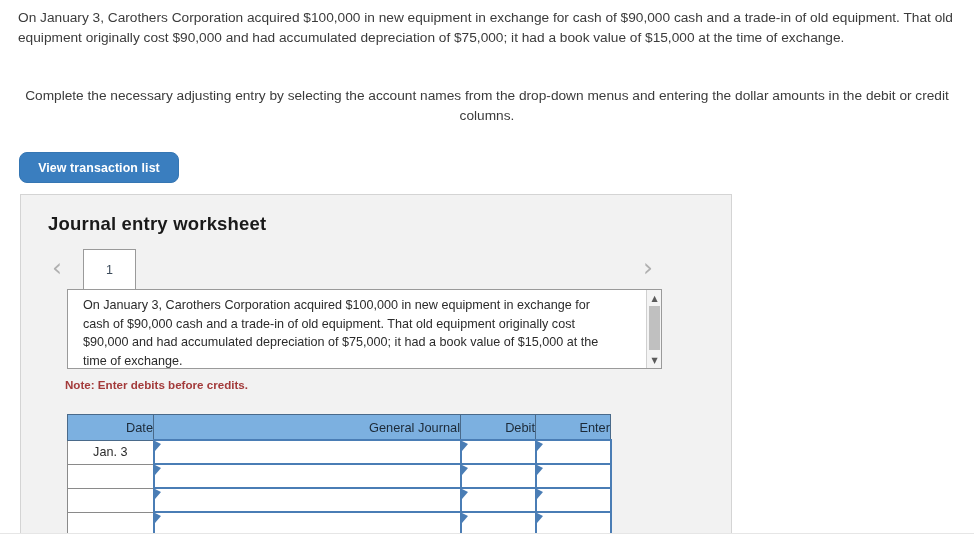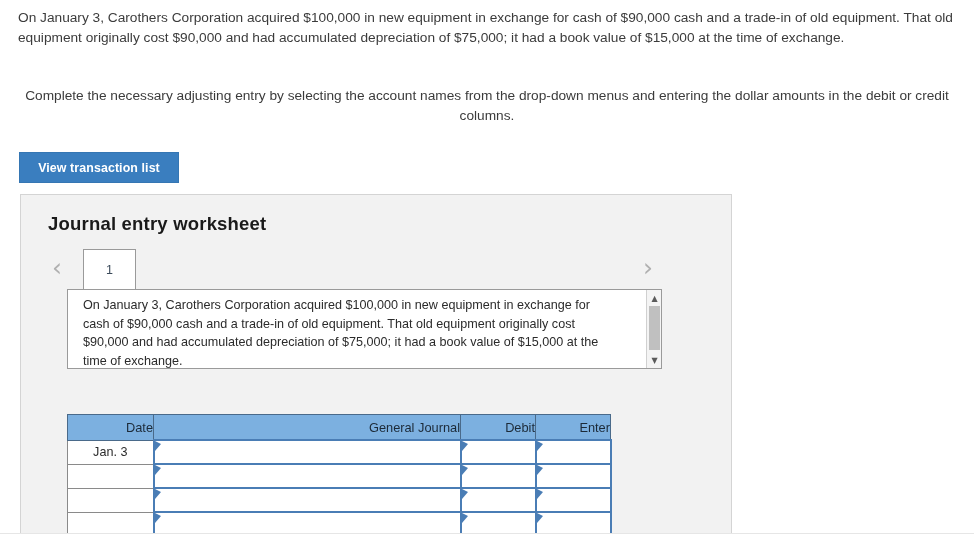--- a/index.html
+++ b/index.html
@@ -31,21 +31,21 @@
 
   
   .view-btn {
     position: absolute;
     left: 19px;
     top: 152px;
     width: 160px;
     height: 31px;
     background: #3a7ebf;
     border: 1px solid #3576b3;
-    border-radius: 0;
+    border-radius: 8px;
     color: #ffffff;
     font-size: 12.4px;
     font-weight: bold;
     letter-spacing: .1px;
     display: flex;
     align-items: center;
     justify-content: center;
     cursor: pointer;
     box-sizing: border-box;
   }
@@ -282,20 +282,21 @@
   <div class="scrollbox">
     <div class="scrollbox-text">On January 3, Carothers Corporation acquired $100,000 in new equipment in exchange for cash of $90,000 cash and a trade-in of old equipment. That old equipment originally cost $90,000 and had accumulated depreciation of $75,000; it had a book value of $15,000 at the time of exchange.</div>
 
     <div class="scrollbar">
       <div class="sb-arrow sb-up">▲</div>
       <div class="sb-thumb"></div>
       <div class="sb-arrow sb-down">▼</div>
     </div>
   </div>
 
+  <div class="note">Note: Enter debits before credits.</div>
 
   <table class="jtable">
     <colgroup>
       <col class="col-date">
       <col class="col-gj">
       <col class="col-debit">
       <col class="col-credit">
     </colgroup>
     <thead>
       <tr>

